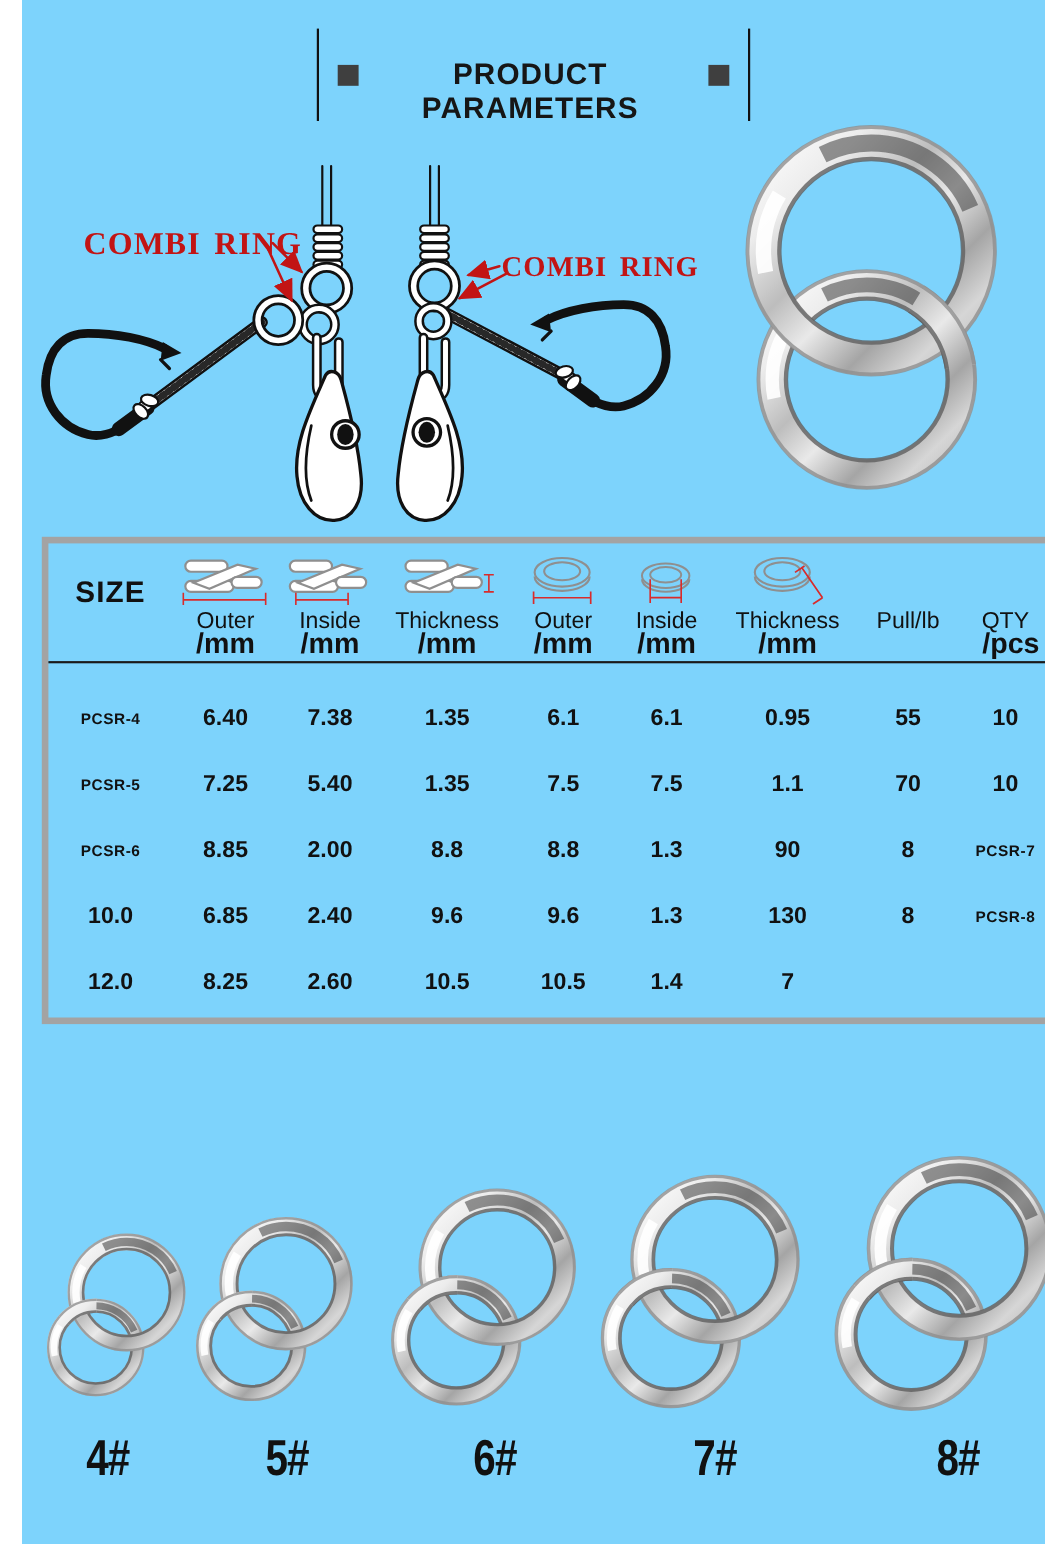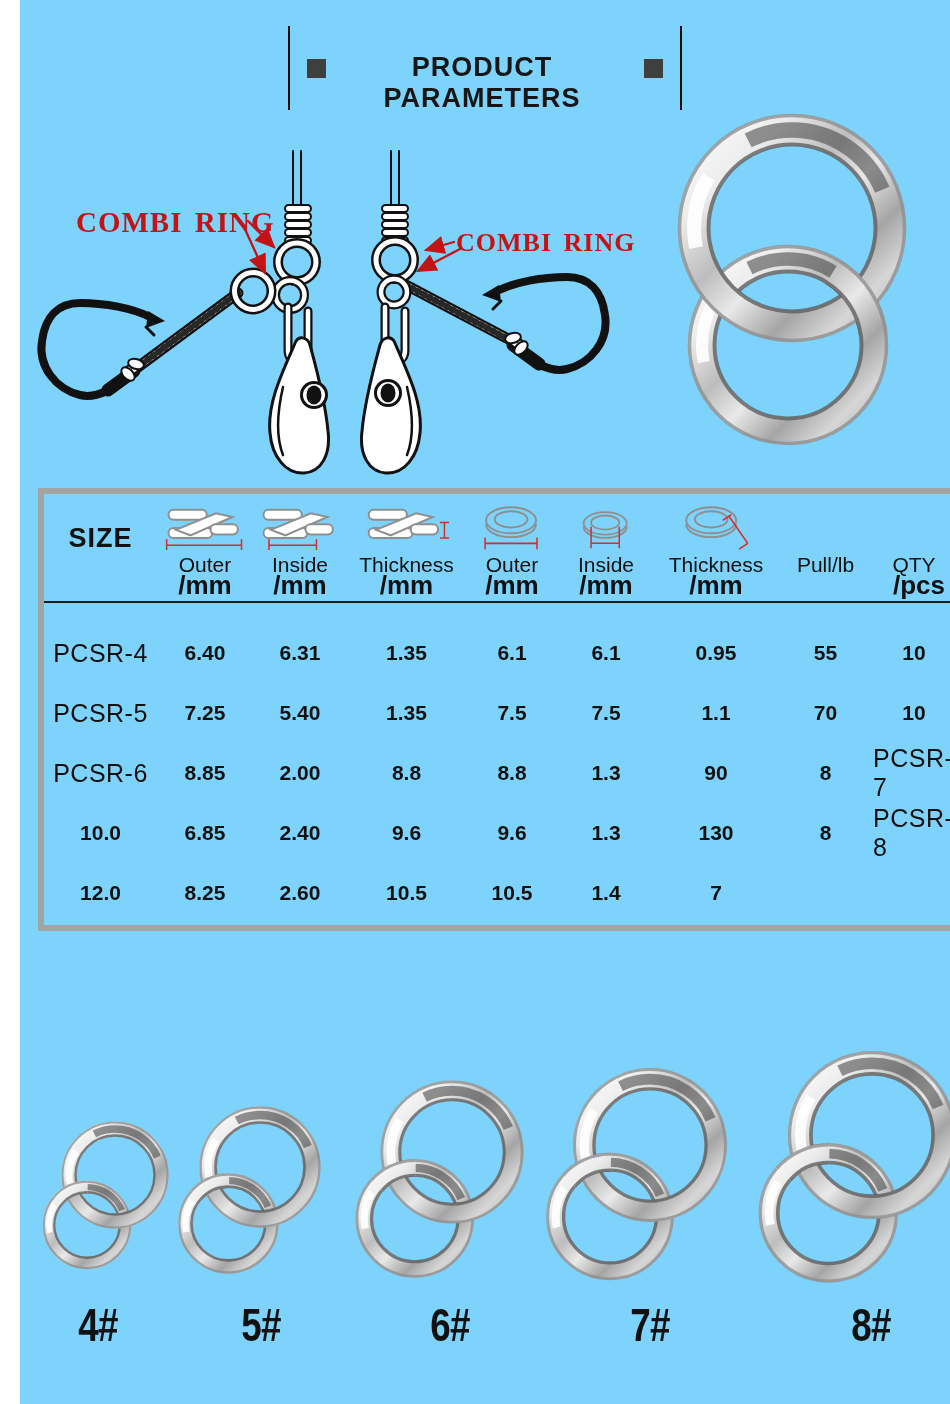--- a/index.html
+++ b/index.html
@@ -24,21 +24,21 @@
          height:107px;border-bottom:2px solid #1a1a1a;}
   .hc{display:flex;flex-direction:column;justify-content:flex-end;align-items:center;padding-bottom:5px;}
   .hc .l1{font-size:21px;line-height:21px;}
   .hc .l2{font-size:26px;line-height:21px;font-weight:bold;}
   .hc .l2:empty::before{content:"\00a0";}
   .hc svg{margin-bottom:1px;}
   #size-h{justify-content:center;font-size:27px;font-weight:bold;letter-spacing:1px;padding-bottom:18px;}
   #tbody{display:grid;grid-template-columns:113px 96px 94px 119px 92px 96px 124px 95px 82px;
          grid-auto-rows:60px;padding-top:20px;}
   .dc{display:flex;align-items:center;justify-content:center;font-size:21px;font-weight:bold;}
-  .rl{font-weight:normal;font-size:25px;letter-spacing:.5px;}
+  .rl{font-weight:bold;font-size:14px;letter-spacing:.5px;}
   
   .szlab{position:absolute;top:1298px;width:90px;text-align:center;font-size:46px;font-weight:bold;
          transform:scaleX(.8);letter-spacing:-1px;}
 </style>
 </head>
 <body>
 
 <div id="canvas">
 
   <svg id="decor" width="950" height="1404">
@@ -363,21 +363,21 @@
 
       <div class="hc">
         <span class="l1">QTY</span>
         <span class="l2" style="padding-left:10px">/pcs</span>
       </div>
     </div>
 
     <div id="tbody">
       <div class="dc rl">PCSR-4</div>
       <div class="dc">6.40</div>
-      <div class="dc">6.31</div>
+      <div class="dc">7.38</div>
       <div class="dc">1.35</div>
       <div class="dc">6.1</div>
       <div class="dc">6.1</div>
       <div class="dc">0.95</div>
       <div class="dc">55</div>
       <div class="dc">10</div>
 
       <div class="dc rl">PCSR-5</div>
       <div class="dc">7.25</div>
       <div class="dc">5.40</div>

